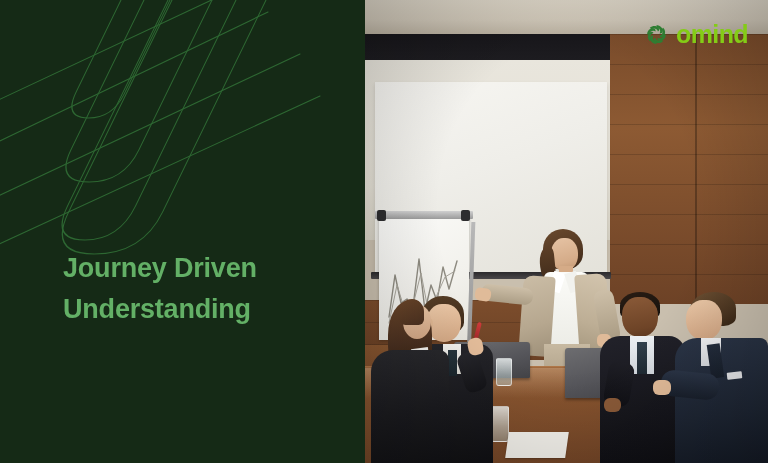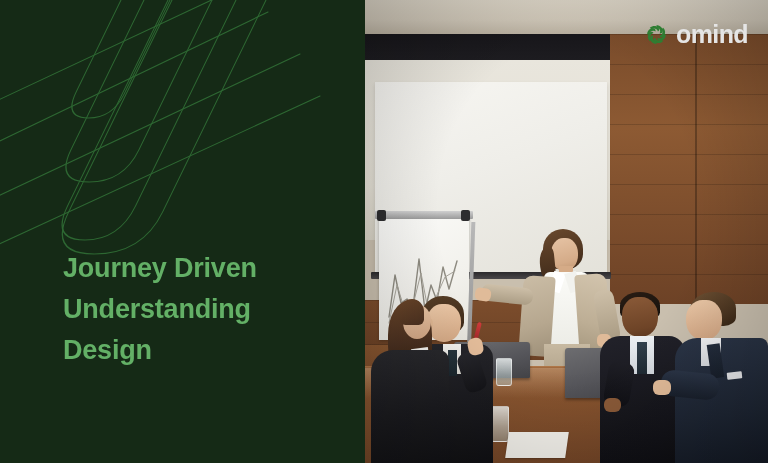--- a/index.html
+++ b/index.html
@@ -432,21 +432,21 @@
     position:absolute;right:20px;top:22px;
     display:flex;align-items:center;gap:7px;
     z-index:20;
   }
   .logo-mark{width:25px;height:25px;display:block;}
   .logo-text{
     font-family:"Liberation Sans",sans-serif;
     font-weight:bold;
     font-size:25px;
     letter-spacing:-0.6px;
-    color:#e5e5e5;
+    color:#84cc16;
     line-height:1;
   }
 </style>
 </head>
 <body>
 
 <div class="banner">
 
   <div class="left-panel">
 
@@ -464,21 +464,20 @@
         <path d="M-40 118 L250 -18"></path>
         <path d="M-40 160 L268 12"></path>
         <path d="M-40 214 L300 54"></path>
         <path d="M-40 262 L320 96"></path>
       </g>
     </svg>
 
     <div class="title-block">
       <span class="title-line">Journey Driven</span>
       <span class="title-line">Understanding</span>
-      <span class="title-line">Design</span>
     </div>
   </div>
 
   <div class="photo">
     <div class="photo-inner">
 
       <div class="ceiling"></div>
       <div class="ceiling-dark"></div>
       <div class="backwall"></div>
 

